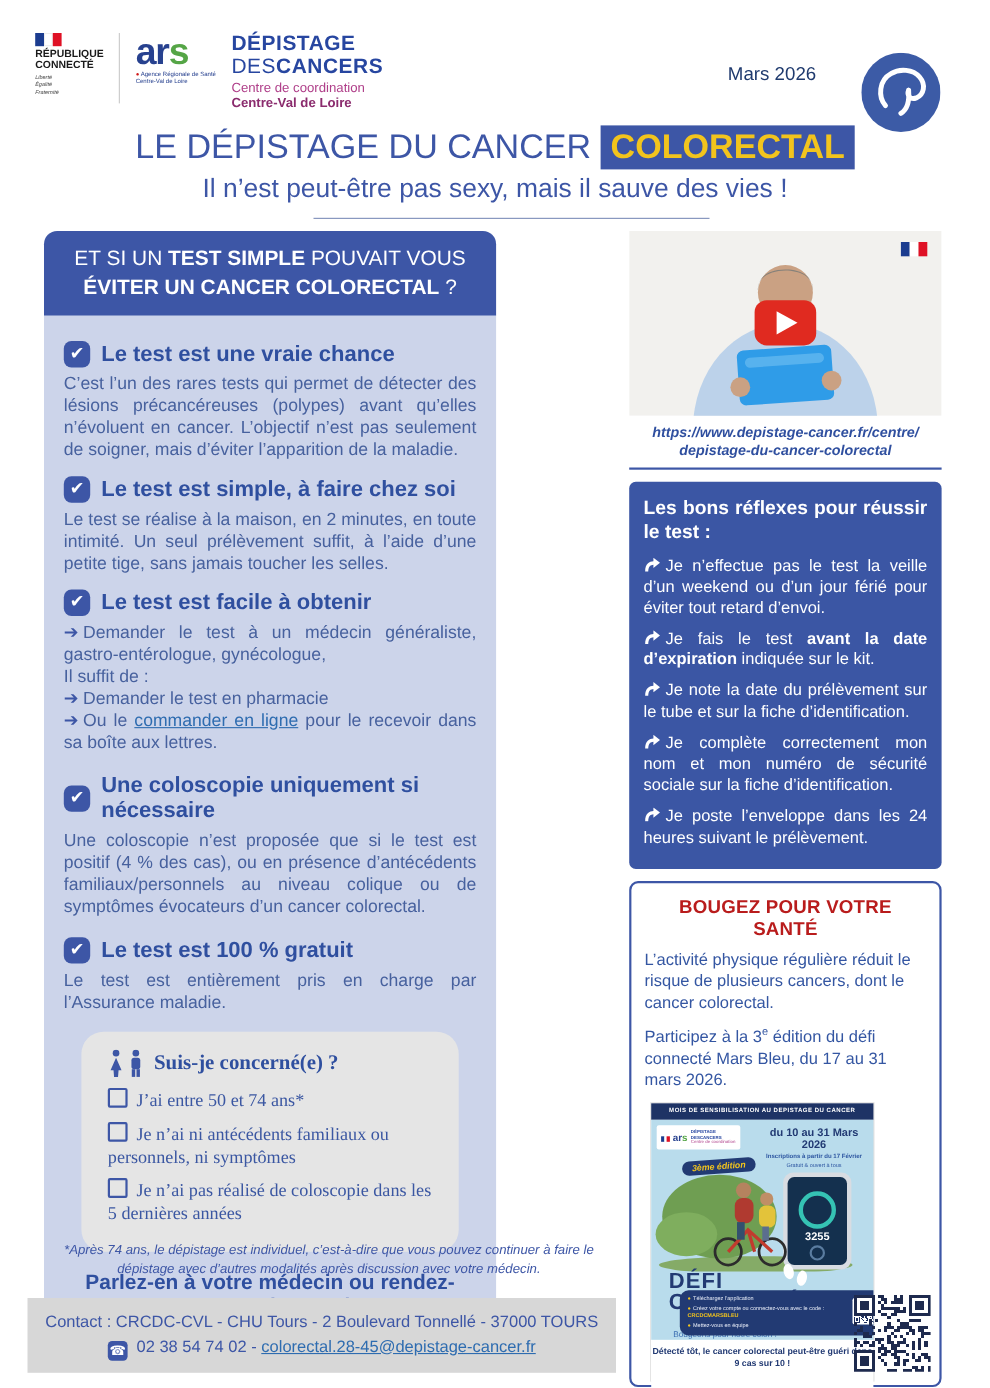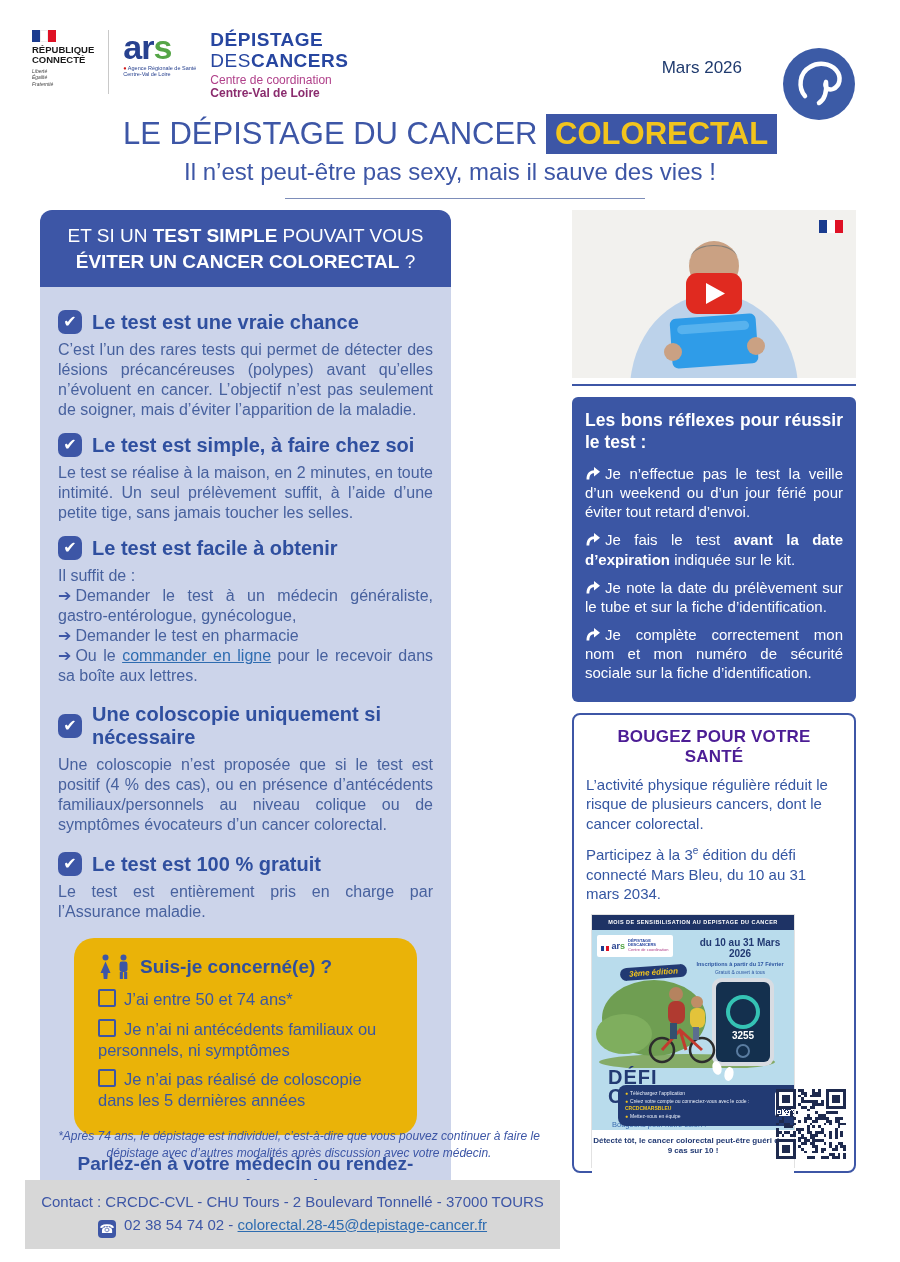--- a/index.html
+++ b/index.html
@@ -40,21 +40,21 @@
           padding:13px 26px;font-size:19px;line-height:1.35;}
   .banner b{font-weight:800;}
   .lbox{background:#ccd4ea;border-radius:0 0 14px 14px;padding:10px 18px 16px;}
   .sec-h{display:flex;align-items:center;gap:10px;margin:13px 0 6px;}
   .chk{flex:0 0 auto;width:24px;height:24px;background:#3d56a6;border-radius:7px;color:#fff;
        font-size:16px;line-height:24px;text-align:center;font-weight:bold;}
   .sec-t{font-size:20px;font-weight:bold;color:#2f4f9f;}
   .sec-b{font-size:16px;color:#47619e;text-align:justify;line-height:1.25;margin:0 0 4px;}
   .arrow{color:#3d56a6;font-weight:bold;margin-right:4px;}
   .linkish{color:#2e6cb0;text-decoration:underline;}
-  .quiz{background:#eab308;border-radius:20px;margin:16px 16px 0;padding:16px 24px 16px;}
+  .quiz{background:#e5e5e5;border-radius:20px;margin:16px 16px 0;padding:16px 24px 16px;font-family:Liberation Serif, serif;}
   .quiz-h{display:flex;align-items:center;gap:4px;margin-bottom:8px;}
   .quiz-t{font-size:19px;font-weight:bold;color:#2f4f9f;margin-left:6px;}
   .quiz-i{font-size:16.5px;color:#3b57a2;margin:9px 0;line-height:1.25;}
   .box-empty{display:inline-block;width:14px;height:14px;border:2px solid #3d56a6;border-radius:2px;
              margin-right:8px;vertical-align:-2px;background:transparent;}
   .quiz-c{font-size:17px;font-weight:600;color:#3b57a2;text-align:justify;line-height:1.3;margin-top:12px;}
   .cta{text-align:center;font-size:19px;font-weight:600;color:#2f4f9f;padding:18px 0 6px;}
 
   .footnote{position:absolute;top:1128px;left:40px;width:518px;text-align:center;
             font-size:12px;font-style:italic;font-weight:500;color:#3d56a6;line-height:1.4;}
@@ -70,21 +70,21 @@
   .vid-caption{text-align:center;font-size:13px;font-style:italic;font-weight:600;color:#2f4f9f;
                line-height:1.3;margin-top:7px;}
   .cap-rule{border-bottom:2px solid #3d56a6;margin-top:6px;}
   .reflex{background:#3b56a4;border-radius:6px;color:#fff;padding:13px 13px 10px;margin-top:11px;}
   .reflex-t{font-size:17.5px;font-weight:bold;text-align:justify;line-height:1.25;margin-bottom:10px;}
   .reflex-i{font-size:15px;line-height:1.28;text-align:justify;margin:9px 0;}
   .reflex-i b{font-weight:bold;}
   .curve{display:inline-block;vertical-align:-1px;margin-right:5px;}
   .bougez{border:2px solid #3d56a6;border-radius:8px;background:#fff;margin-top:11px;
           padding:10px 12px 12px;position:relative;height:434px;}
-  .bougez-t{text-align:center;font-size:17px;font-weight:800;color:#4c1d95;letter-spacing:.2px;margin:2px 0 8px;}
+  .bougez-t{text-align:center;font-size:17px;font-weight:800;color:#b91c1c;letter-spacing:.2px;margin:2px 0 8px;}
   .bougez-p{font-size:15px;color:#3456a2;line-height:1.3;margin:0 0 11px;}
   sup{font-size:10px;}
 
   
   .poster{position:relative;width:202px;height:252px;margin-left:6px;box-shadow:0 0 0 1px #e2e2e2;}
   .p-banner{height:15px;background:#1e3365;color:#fff;font-size:5.5px;font-weight:bold;
             letter-spacing:.45px;text-align:center;line-height:15px;}
   .p-body{position:relative;background:#b9dcec;height:200px;overflow:hidden;}
   .p-logos{position:absolute;top:5px;left:5px;background:#fff;border-radius:2px;padding:2px 4px;
            display:flex;align-items:center;gap:3px;height:18px;}
@@ -177,23 +177,23 @@
       <div class="sec-h">
           <span class="chk">✔</span>
         <span class="sec-t">Le test est simple, à faire chez soi</span>
         </div>
       <p class="sec-b">Le test se réalise à la maison, en 2 minutes, en toute intimité. Un seul prélèvement suffit, à l’aide d’une petite tige, sans jamais toucher les selles.</p>
 
       <div class="sec-h">
           <span class="chk">✔</span>
         <span class="sec-t">Le test est facile à obtenir</span>
         </div>
-      <p class="sec-b" style="margin-bottom:0">Il suffit de :</p>
       <p class="sec-b" style="margin:0">
         <span class="arrow">➔</span><span>Demander le test à un médecin généraliste, gastro-entérologue, gynécologue,</span></p>
+      <p class="sec-b" style="margin-bottom:0">Il suffit de :</p>
       <p class="sec-b" style="margin:0">
         <span class="arrow">➔</span><span>Demander le test en pharmacie</span></p>
       <p class="sec-b" style="margin:0">
         <span class="arrow">➔</span><span>Ou le </span><span class="linkish">commander en ligne</span><span> pour le recevoir dans sa boîte aux lettres.</span></p>
 
       <div class="sec-h" style="margin-top:17px">
           <span class="chk">✔</span>
         <span class="sec-t">Une coloscopie uniquement si nécessaire</span>
         </div>
       <p class="sec-b">Une coloscopie n’est proposée que si le test est positif (4 % des cas), ou en présence d’antécédents familiaux/personnels au niveau colique ou de symptômes évocateurs d’un cancer colorectal.</p>
@@ -254,20 +254,23 @@
           <rect x="247" y="10" width="8" height="13" fill="#1b3c8f"></rect>
           <rect x="255" y="10" width="8" height="13" fill="#fff"></rect>
           <rect x="263" y="10" width="8" height="13" fill="#df1125"></rect>
         </g>
         <g>
           <rect x="114" y="63" width="56" height="41" rx="11" fill="#e02a20"></rect>
           <path d="M134 73 L153 83.5 L134 94 Z" fill="#fff"></path>
         </g>
       </svg>
     </div>
+    <div class="vid-caption">
+      <span>https://www.depistage-cancer.fr/centre/</span><br><span>depistage-du-cancer-colorectal</span>
+    </div>
     <div class="cap-rule"></div>
 
     <div class="reflex">
       <div class="reflex-t">Les bons réflexes pour réussir le test :</div>
       <div class="reflex-i">
         <svg class="curve" width="15" height="13" viewBox="0 0 15 13">
             <path d="M1.5 12.5 C1.5 5.5 5.5 3.5 9 3.3 L9 0 L15 4.7 L9 9.4 L9 6.3 C6.5 6.5 4.5 7.5 4.3 12.5 Z" fill="#fff"></path>
           </svg><span>Je n’effectue pas le test la veille d’un weekend ou d’un jour férié pour éviter tout retard d’envoi.</span>
       </div>
       <div class="reflex-i">
@@ -278,27 +281,32 @@
       <div class="reflex-i">
         <svg class="curve" width="15" height="13" viewBox="0 0 15 13">
             <path d="M1.5 12.5 C1.5 5.5 5.5 3.5 9 3.3 L9 0 L15 4.7 L9 9.4 L9 6.3 C6.5 6.5 4.5 7.5 4.3 12.5 Z" fill="#fff"></path>
           </svg><span>Je note la date du prélèvement sur le tube et sur la fiche d’identification.</span>
       </div>
       <div class="reflex-i">
         <svg class="curve" width="15" height="13" viewBox="0 0 15 13">
             <path d="M1.5 12.5 C1.5 5.5 5.5 3.5 9 3.3 L9 0 L15 4.7 L9 9.4 L9 6.3 C6.5 6.5 4.5 7.5 4.3 12.5 Z" fill="#fff"></path>
           </svg><span>Je complète correctement mon nom et mon numéro de sécurité sociale sur la fiche d’identification.</span>
       </div>
+      <div class="reflex-i">
+        <svg class="curve" width="15" height="13" viewBox="0 0 15 13">
+            <path d="M1.5 12.5 C1.5 5.5 5.5 3.5 9 3.3 L9 0 L15 4.7 L9 9.4 L9 6.3 C6.5 6.5 4.5 7.5 4.3 12.5 Z" fill="#fff"></path>
+          </svg><span>Je poste l’enveloppe dans les 24  heures suivant le prélèvement.</span>
+      </div>
     </div>
 
     <div class="bougez">
       <div class="bougez-t">BOUGEZ POUR VOTRE SANTÉ</div>
       <p class="bougez-p">L’activité physique régulière réduit le risque de plusieurs cancers, dont le cancer colorectal.</p>
       <p class="bougez-p">
-        <span>Participez à la 3</span><sup>e</sup><span> édition du défi connecté Mars Bleu, du 10 au 31 mars 2034.</span>
+        <span>Participez à la 3</span><sup>e</sup><span> édition du défi connecté Mars Bleu, du 17 au 31 mars 2026.</span>
       </p>
 
       <div class="poster">
         <div class="p-banner">MOIS DE SENSIBILISATION AU DEPISTAGE DU CANCER COLORECTAL</div>
         <div class="p-body">
           <div class="p-logos">
             <span class="p-flag"><span style="background:#1b3c8f"></span><span style="background:#fff"></span><span style="background:#df1125"></span></span>
             <span class="p-ars"><span>ar</span><span class="s">s</span></span>
             <span class="p-dep"><span>DÉPISTAGE</span><br><span>DESCANCERS</span><br><span class="m">Centre de coordination</span></span>
           </div>

